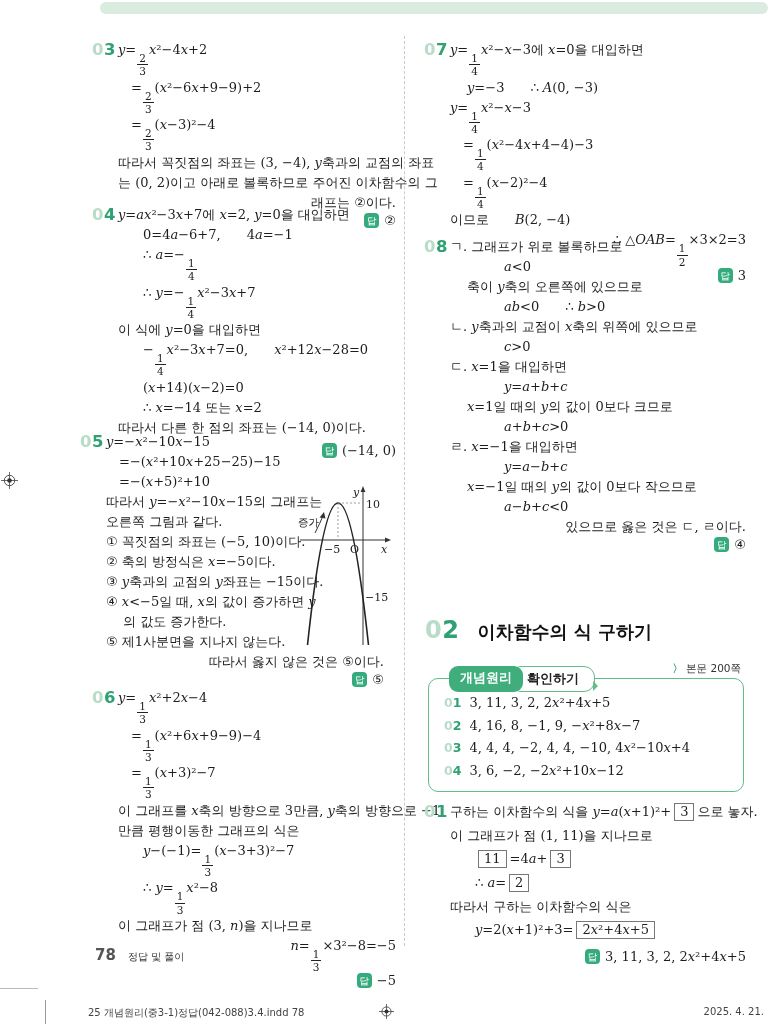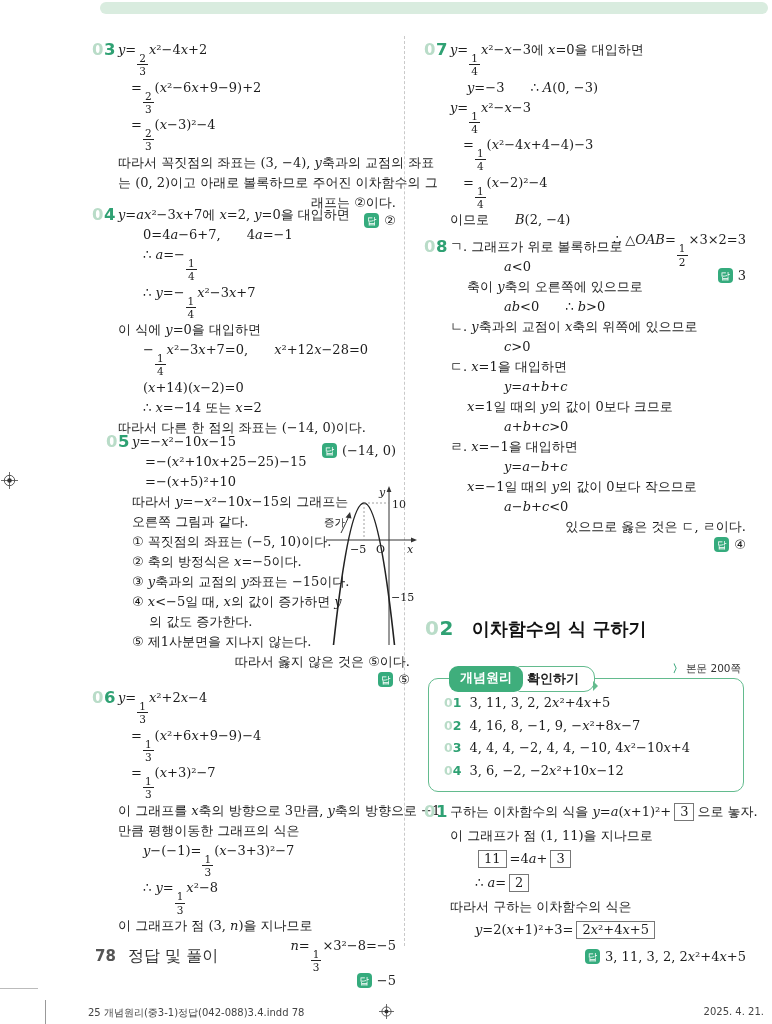--- a/index.html
+++ b/index.html
@@ -43,21 +43,21 @@
   .badge{display:inline-block;background:#35ab7d;color:#fff;width:15px;height:15px;
          font-size:9.5px;line-height:15px;text-align:center;border-radius:4px;
          font-family:"DejaVu Sans",sans-serif;}
 
   
   .graph{position:absolute;left:192px;top:51px;width:96px;height:166px;}
 
   
   .sec{position:absolute;left:425px;top:616px;font-family:"DejaVu Sans",sans-serif;
        font-weight:bold;white-space:nowrap;}
-  .sec .hn{font-size:20px;letter-spacing:.5px;}
+  .sec .hn{font-size:24px;letter-spacing:.5px;}
   .sec .htitle{font-size:18px;color:#111;margin-left:18px;}
 
   
   .cbox{position:absolute;left:428px;top:678px;width:316px;height:114px;
         border:1.5px solid #63bb8e;border-radius:10px;background:#fff;}
   .cref{position:absolute;top:-17px;right:2px;font-size:10.5px;color:#333;
         font-family:"DejaVu Sans",sans-serif;white-space:nowrap;}
   .cref .carrow{color:#2fa173;font-weight:bold;margin-right:3px;}
   .ctab{position:absolute;top:-13px;left:20px;display:flex;align-items:stretch;
         font-family:"DejaVu Sans",sans-serif;font-weight:bold;font-size:13px;}
@@ -66,21 +66,21 @@
             padding:3px 15px 3px 9px;margin-left:-6px;border-radius:3px 11px 11px 3px;}
   .ctab .t2::after{content:"";position:absolute;right:-9px;bottom:0px;
             border:5px solid transparent;border-left-color:#63bb8e;}
   .citems{padding:13px 0 0 15px;}
   .citem{line-height:22.5px;white-space:nowrap;}
   .cnum{font-family:"DejaVu Sans",sans-serif;font-weight:bold;font-size:12.5px;margin-right:8px;}
 
   
   .pageno{position:absolute;left:95px;top:946px;white-space:nowrap;}
   .pageno .pg{font-family:"DejaVu Sans",sans-serif;font-weight:bold;font-size:15px;color:#555;}
-  .pageno .pl{font-family:"DejaVu Sans",sans-serif;font-size:16px;color:#333;margin-left:8px;}
+  .pageno .pl{font-family:"DejaVu Sans",sans-serif;font-size:10px;color:#333;margin-left:8px;}
 
   
   .trim-h{position:absolute;left:0;top:988px;width:38px;height:0;border-top:1px solid #bbb;}
   .trim-v{position:absolute;left:45px;top:1000px;height:24px;width:0;border-left:1px solid #999;}
   .pfoot-left{position:absolute;left:88px;top:1006px;font-family:"DejaVu Sans",sans-serif;
               font-size:10px;color:#444;}
   .pfoot-right{position:absolute;right:8px;top:1006px;font-family:"DejaVu Sans",sans-serif;
               font-size:10px;color:#444;}
   .regmark{position:absolute;}
 </style>
@@ -144,21 +144,21 @@
   <div class="row math in2">∴ <i>x</i>=−14 또는 <i>x</i>=2</div>
   <div class="row math">따라서 다른 한 점의 좌표는 (−14, 0)이다.</div>
   <div class="ansrow solo">
     <span class="ans">
         <span class="badge">답</span>
         <span class="math">(−14, 0)</span>
       </span>
   </div>
 </section>
 
-<section class="prob" style="left:132px;top:432px;width:278px">
+<section class="prob" style="left:106px;top:432px;width:278px">
   <div class="pnum"><span class="d0">0</span><span class="d1">5</span></div>
   <div class="row math"><i>y</i>=−<i>x</i>²−10<i>x</i>−15</div>
   <div class="row math in1">=−(<i>x</i>²+10<i>x</i>+25−25)−15</div>
   <div class="row math in1">=−(<i>x</i>+5)²+10</div>
   <div class="row math">따라서 <i>y</i>=−<i>x</i>²−10<i>x</i>−15의 그래프는</div>
   <div class="row math">오른쪽 그림과 같다.</div>
   <div class="row math">① 꼭짓점의 좌표는 (−5, 10)이다.</div>
   <div class="row math">② 축의 방정식은 <i>x</i>=−5이다.</div>
   <div class="row math">③ <i>y</i>축과의 교점의 <i>y</i>좌표는 −15이다.</div>
   <div class="row math">④ <i>x</i>&lt;−5일 때, <i>x</i>의 값이 증가하면 <i>y</i></div>

